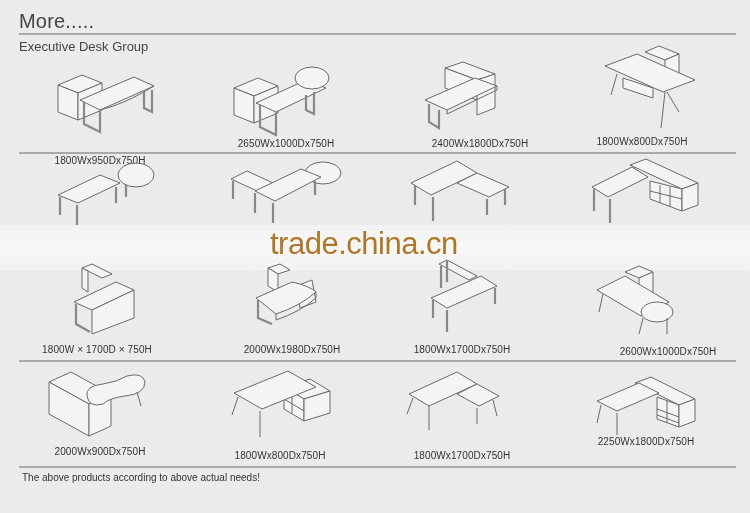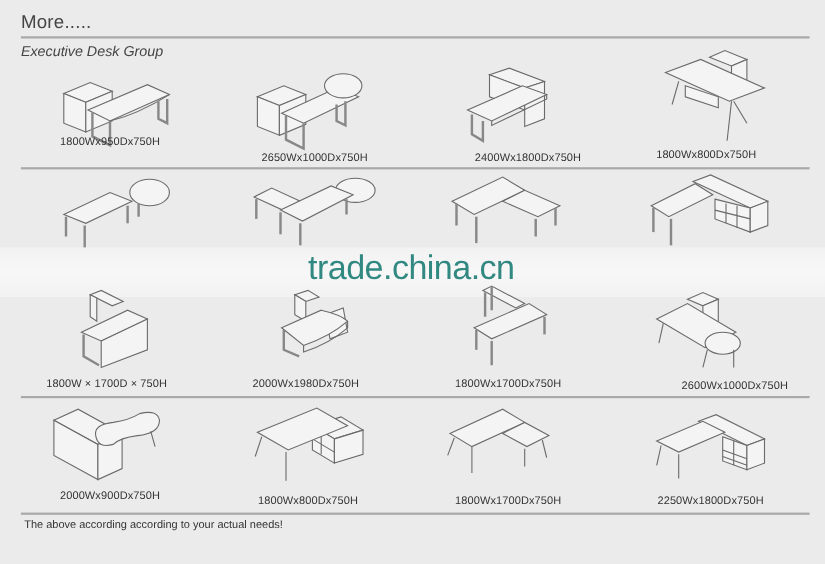--- a/index.html
+++ b/index.html
@@ -1,25 +1,25 @@
 <!DOCTYPE html>
 <html><head>
 <meta charset="utf-8">
 <style>
   * { box-sizing: border-box; margin: 0; padding: 0; }
   html, body { width: 750px; height: 513px; overflow: hidden; background: #ebebeb; }
   body { position: relative; font-family: "Liberation Sans", "DejaVu Sans", sans-serif; color: #3a3a3a; }
-  .title { position: absolute; left: 19px; top: 10px; font-size: 17px; color: #444; letter-spacing: 0.2px; }
+  .title { position: absolute; left: 19px; top: 10px; font-size: 20px; color: #444; letter-spacing: 0.2px; }
   .hr { position: absolute; left: 19px; width: 717px; height: 2px; background: #a9a9a9; }
-  .subtitle { position: absolute; left: 19px; top: 39px; font-size: 13px; color: #444; font-style: italic; }
+  .subtitle { position: absolute; left: 19px; top: 39px; font-size: 13px; color: #444; }
   .cell { position: absolute; width: 180px; height: 100px; }
   .cell svg { position: absolute; left: 0; top: 0; width: 180px; height: 90px; overflow: visible; }
   .label { position: absolute; width: 200px; text-align: center; font-size: 10px; color: #333; letter-spacing: 0.1px; }
   .band { position: absolute; left: 0; top: 225px; width: 750px; height: 45px; background: linear-gradient(to bottom, rgba(248,248,248,0.55), rgba(250,250,250,0.8), rgba(248,248,248,0.55)); }
-  .watermark { position: absolute; left: 280px; top: 226px; font-size: 31px; color: #0f766e; letter-spacing: -0.5px; opacity: 0.85; }
+  .watermark { position: absolute; left: 270px; top: 226px; font-size: 31px; color: #a16207; letter-spacing: -0.5px; opacity: 0.85; }
   .footer { position: absolute; left: 22px; top: 472px; font-size: 10px; color: #333; }
   svg .s { fill: none; stroke: #6a6a6a; stroke-width: 1; }
   svg .f { fill: #f4f4f4; stroke: #6a6a6a; stroke-width: 1; }
   svg .leg { fill: none; stroke: #888; stroke-width: 2.2; }
 </style>
 </head>
 <body>
 
 <div class="title">More.....</div>
 <div class="hr" style="top:33px"></div>
@@ -29,21 +29,21 @@
   <svg viewBox="0 0 180 90">
     <polygon class="f" points="18,25 42,15 62,23 38,33"></polygon>
     <polygon class="f" points="18,25 38,33 38,60 18,52"></polygon>
     <polygon class="f" points="38,33 62,23 62,50 38,60"></polygon>
     <polygon class="f" points="40,40 94,17 114,26 60,50"></polygon>
     <path class="s" d="M60,50 Q85,44 114,26"></path>
     <path class="leg" d="M44,42 L44,64 L60,72 L60,50"></path>
     <path class="leg" d="M104,32 L104,48 L112,52 L112,30"></path>
   </svg>
 </div>
-<div class="label" style="left:0;top:124px">1800Wx950Dx750H</div>
+<div class="label" style="left:0;top:155px">1800Wx950Dx750H</div>
 
 <div class="cell" style="left:220px;top:60px">
   <svg viewBox="0 0 180 90">
     <polygon class="f" points="14,28 38,18 58,26 34,36"></polygon>
     <polygon class="f" points="14,28 34,36 34,63 14,55"></polygon>
     <polygon class="f" points="34,36 58,26 58,53 34,63"></polygon>
     <polygon class="f" points="36,43 86,20 106,28 56,52"></polygon>
     <ellipse class="f" cx="92" cy="18" rx="17" ry="11"></ellipse>
     <path class="leg" d="M40,45 L40,67 L56,75 L56,52"></path>
     <path class="leg" d="M86,35 L86,50 L94,54 L94,32"></path>
@@ -141,21 +141,21 @@
 <div class="cell" style="left:250px;top:262px">
   <svg viewBox="0 0 180 90">
     <polygon class="f" points="18,6 30,2 40,8 28,12"></polygon>
     <polygon class="f" points="18,6 28,12 28,30 18,24"></polygon>
     <polygon class="f" points="46,24 62,18 66,40 50,46"></polygon>
     <path class="f" d="M6,36 L42,20 Q60,24 66,30 Q50,44 26,52 Z"></path>
     <path class="s" d="M26,52 L26,58 Q50,50 66,36 L66,30"></path>
     <path class="leg" d="M8,38 L8,56 L22,62"></path>
   </svg>
 </div>
-<div class="label" style="left:178px;top:344px">2000Wx1980Dx750H</div>
+<div class="label" style="left:192px;top:344px">2000Wx1980Dx750H</div>
 
 <div class="cell" style="left:425px;top:258px">
   <svg viewBox="0 0 180 90">
     <polygon class="f" points="14,6 22,2 52,18 44,22"></polygon>
     <polygon class="f" points="6,40 56,18 72,28 22,50"></polygon>
     <path class="leg" d="M16,8 L16,30 M22,2 L22,24"></path>
     <path class="leg" d="M8,42 L8,60"></path>
     <path class="leg" d="M22,52 L22,74"></path>
     <path class="leg" d="M70,30 L70,46"></path>
   </svg>
@@ -216,16 +216,16 @@
   <svg viewBox="0 0 180 90">
     <polygon class="f" points="40,8 56,2 100,24 84,30"></polygon>
     <polygon class="f" points="62,22 84,30 84,52 62,44"></polygon>
     <polygon class="f" points="84,30 100,24 100,46 84,52"></polygon>
     <path class="s" d="M72,26 L72,48 M62,34 L84,42 M62,40 L84,48"></path>
     <polygon class="f" points="2,26 44,8 64,18 22,36"></polygon>
     <path class="s" d="M6,30 L2,48"></path>
     <path class="s" d="M22,38 L22,60"></path>
   </svg>
 </div>
-<div class="label" style="left:546px;top:450px">2250Wx1800Dx750H</div>
+<div class="label" style="left:546px;top:436px">2250Wx1800Dx750H</div>
 
 <div class="hr" style="top:466px"></div>
-<div class="footer">The above according according to your actual needs!</div>
+<div class="footer">The above products according to above actual needs!</div>
 
 </body></html>

